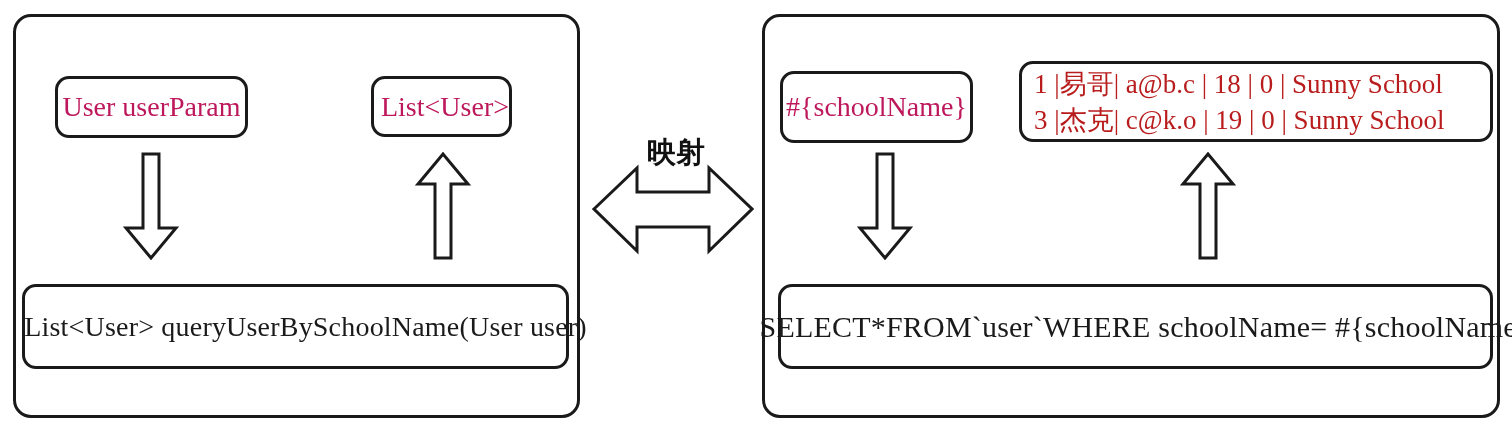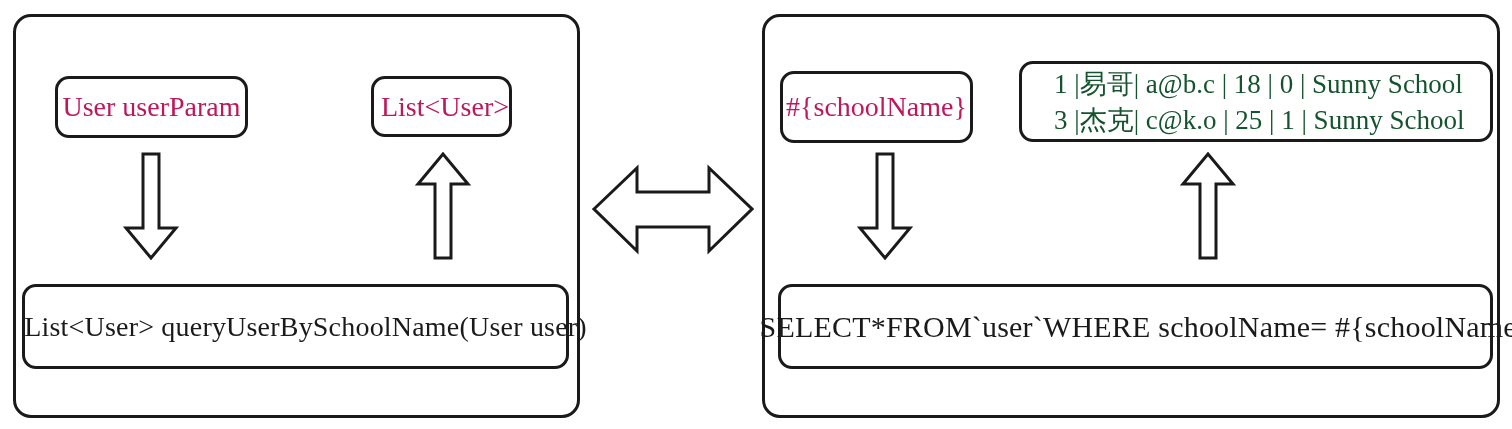--- a/index.html
+++ b/index.html
@@ -30,21 +30,21 @@
     white-space: nowrap;
   }
   .node-text { font-size: 28px; color: #be185d; }
   .wide-text { font-size: 28px; color: #1a1a1a; letter-spacing: 0.2px; padding-left: 20px; }
   .rows {
     flex-direction: column;
     justify-content: center;
     align-items: flex-start;
     padding: 0 12px;
   }
-  .row-line { font-size: 27px; line-height: 36px; color: #14532d; white-space: nowrap; margin-left: 20px; }
+  .row-line { font-size: 27px; line-height: 36px; color: #b91c1c; white-space: nowrap; }
   .arrow { position: absolute; }
   .mapping-label {
     position: absolute;
     left: 620px;
     top: 133px;
     width: 112px;
     text-align: center;
     font-size: 29px;
     font-weight: bold;
     color: #111111;
@@ -83,35 +83,36 @@
   </svg>
 
   <svg class="arrow" style="left:414px; top:152px;" width="58" height="108" viewBox="0 0 58 108">
     <polygon points="21,106 21,32 4,32 29,2 54,32 37,32 37,106"></polygon>
   </svg>
 
   <div class="node" style="left:22px; top:284px; width:547px; height:85px;">
     <span class="wide-text">List&lt;User&gt; queryUserBySchoolName(User user)</span>
   </div>
 
+  <div class="mapping-label">映射</div>
 
   <svg class="arrow" style="left:592px; top:162px;" width="162" height="95" viewBox="0 0 162 95">
     <polygon points="2,47 45,6 45,30 117,30 117,6 160,47 117,89 117,65 45,65 45,89"></polygon>
   </svg>
 
   <div class="panel" style="left:762px; top:14px; width:738px; height:404px;">
   </div>
 
   <div class="node" style="left:780px; top:71px; width:193px; height:72px;">
     <span class="node-text">#{schoolName}</span>
   </div>
 
   <div class="node rows" style="left:1019px; top:61px; width:474px; height:81px;">
     <span class="row-line">1 |易哥| a@b.c | 18 | 0 | Sunny School</span>
-    <span class="row-line">3 |杰克| c@k.o | 25 | 1 | Sunny School</span>
+    <span class="row-line">3 |杰克| c@k.o | 19 | 0 | Sunny School</span>
   </div>
 
   <svg class="arrow" style="left:856px; top:152px;" width="58" height="108" viewBox="0 0 58 108">
     <polygon points="21,2 37,2 37,76 54,76 29,106 4,76 21,76"></polygon>
   </svg>
 
   <svg class="arrow" style="left:1179px; top:152px;" width="58" height="108" viewBox="0 0 58 108">
     <polygon points="21,106 21,32 4,32 29,2 54,32 37,32 37,106"></polygon>
   </svg>
 

